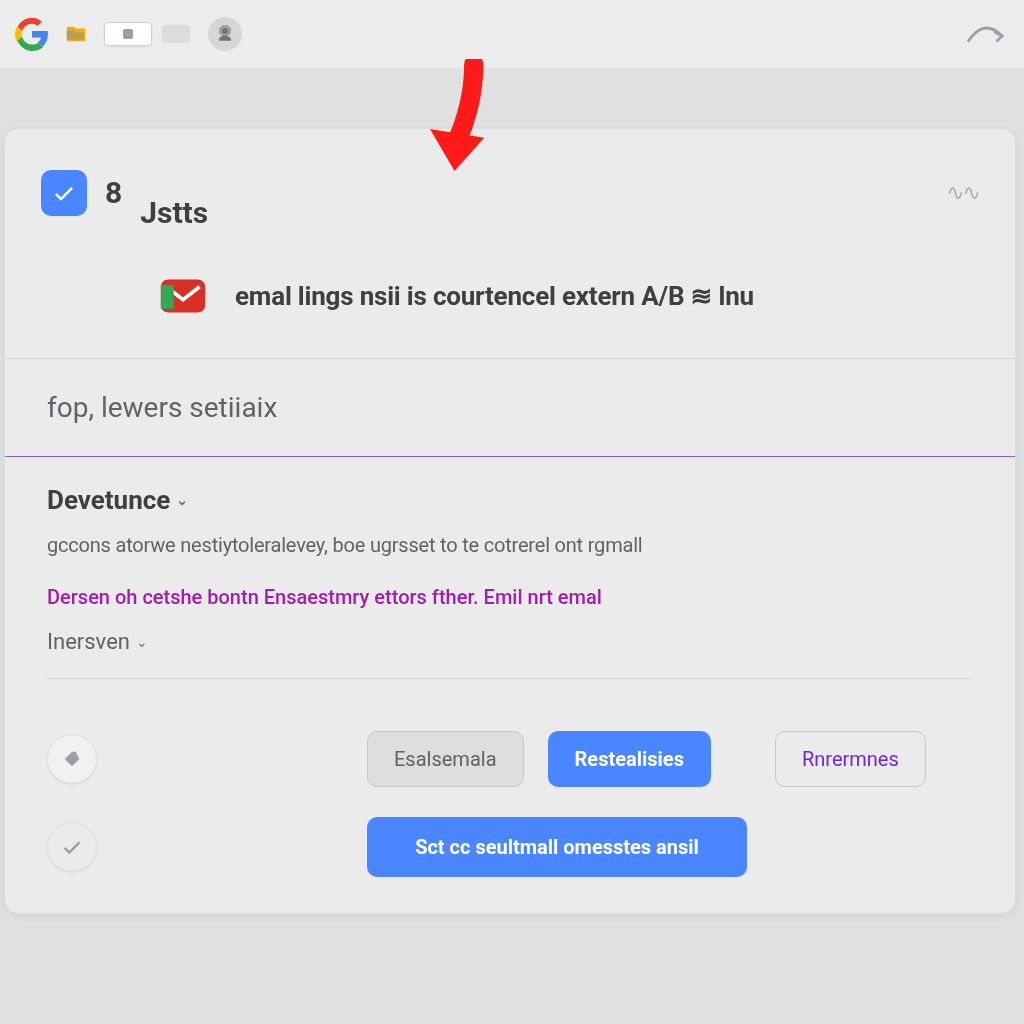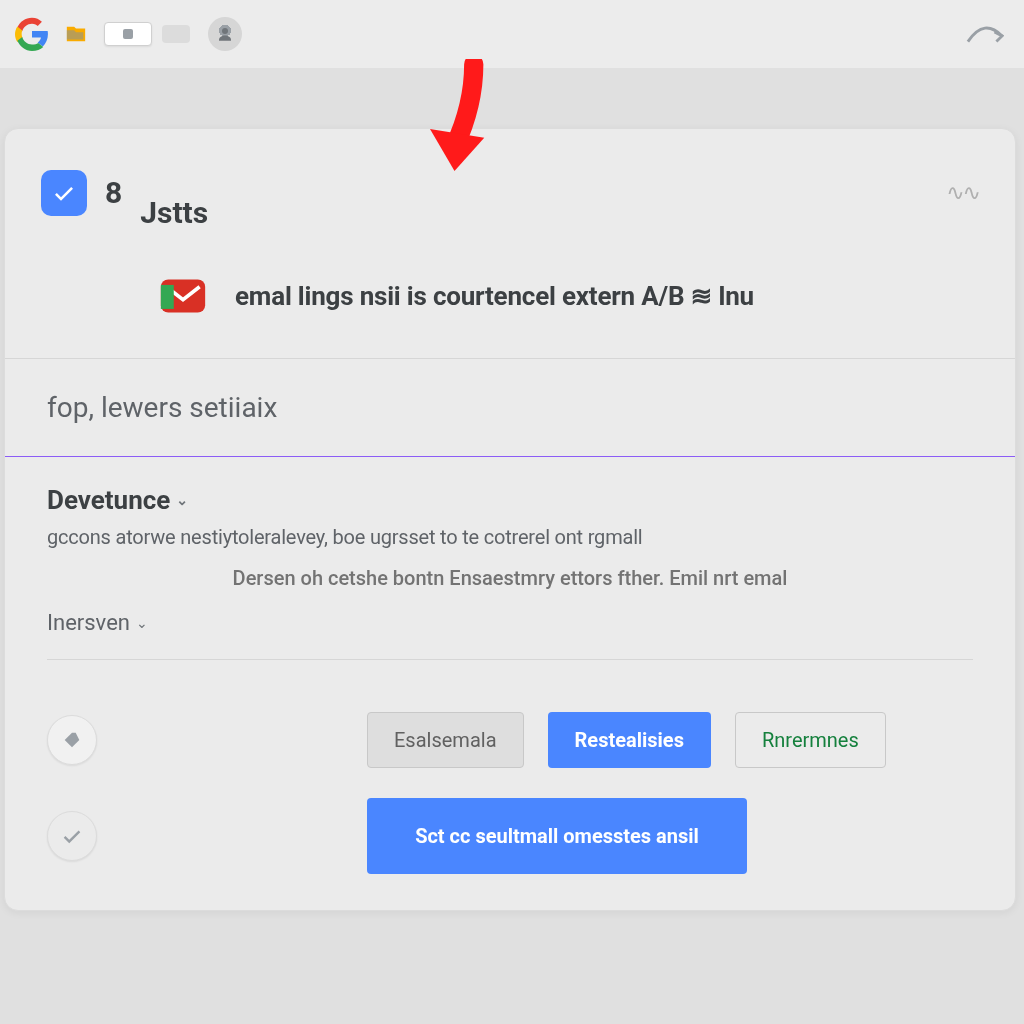--- a/index.html
+++ b/index.html
@@ -136,31 +136,31 @@
     font-size: 28px;
     color:#5f6368;
     border-bottom: 1px solid #8b5cf6;
   }
 
   .block {
     padding: 28px 42px 24px 42px;
   }
   .block-title {
     font-size: 26px; font-weight:700; color:#3c4043;
-    margin-bottom: 8px;
+    margin-bottom: 16px;
     display:flex; align-items:center; gap:6px;
   }
   .tiny-caret { font-size:14px; color:#70757a; }
   .block-desc {
     font-size: 20px; color:#5f6368; letter-spacing:-0.2px;
     line-height:1.4;
   }
   .block-sub {
-    margin-top: 15px;
-    font-size: 20px; color:#737373; font-weight:500;text-align:center;
+    margin-top: 26px;
+    font-size: 20px; color:#a21caf; font-weight:500;
   }
   .dropdown-fake {
     margin-top: 20px;
     font-size: 22px; color:#5f6368;
     display:flex; align-items:center; gap:6px;
     padding-bottom: 24px;
     border-bottom: 1px solid #d6d6d6;
   }
 
   .btn-row {
@@ -171,38 +171,38 @@
     width:50px; height:50px; border-radius:50%;
     background:#f1f1f1; border:1px solid #dcdcdc;
     display:flex; align-items:center; justify-content:center;
     box-shadow: 0 1px 2px rgba(0,0,0,0.08);
   }
   .circle-btn svg { width:22px; height:22px; fill:#9aa0a6; }
 
   .btn {
     height: 56px;
     padding: 0 26px;
-    border-radius: 4px;
+    border-radius: 10px;
     font-size: 20px;
     display:flex; align-items:center; justify-content:center;
     border: 1px solid transparent;
     cursor: pointer;
     white-space: nowrap;
   }
   .btn-grey {
     background:#dedede; color:#616161; border-color:#c8c8c8;
   }
   .btn-blue {
     background:#4a86ff; color:#fff; font-weight:700;
   }
   .btn-outline {
-    background:#ebebeb; color:#15803d; border-color:#c8c8c8;
+    background:#ebebeb; color:#6d28d9; border-color:#c8c8c8;margin-left:40px;
   }
   .btn-wide {
-    width: 380px; height: 76px;
+    width: 380px; height: 60px;
   }
   .row-split {
     display:flex; align-items:center; gap:20px;
     padding: 20px 42px 36px 42px;
   }
   .row-actions-top{ display:flex; gap:24px; align-items:center;}
 </style>
 </head>
 <body>
 

